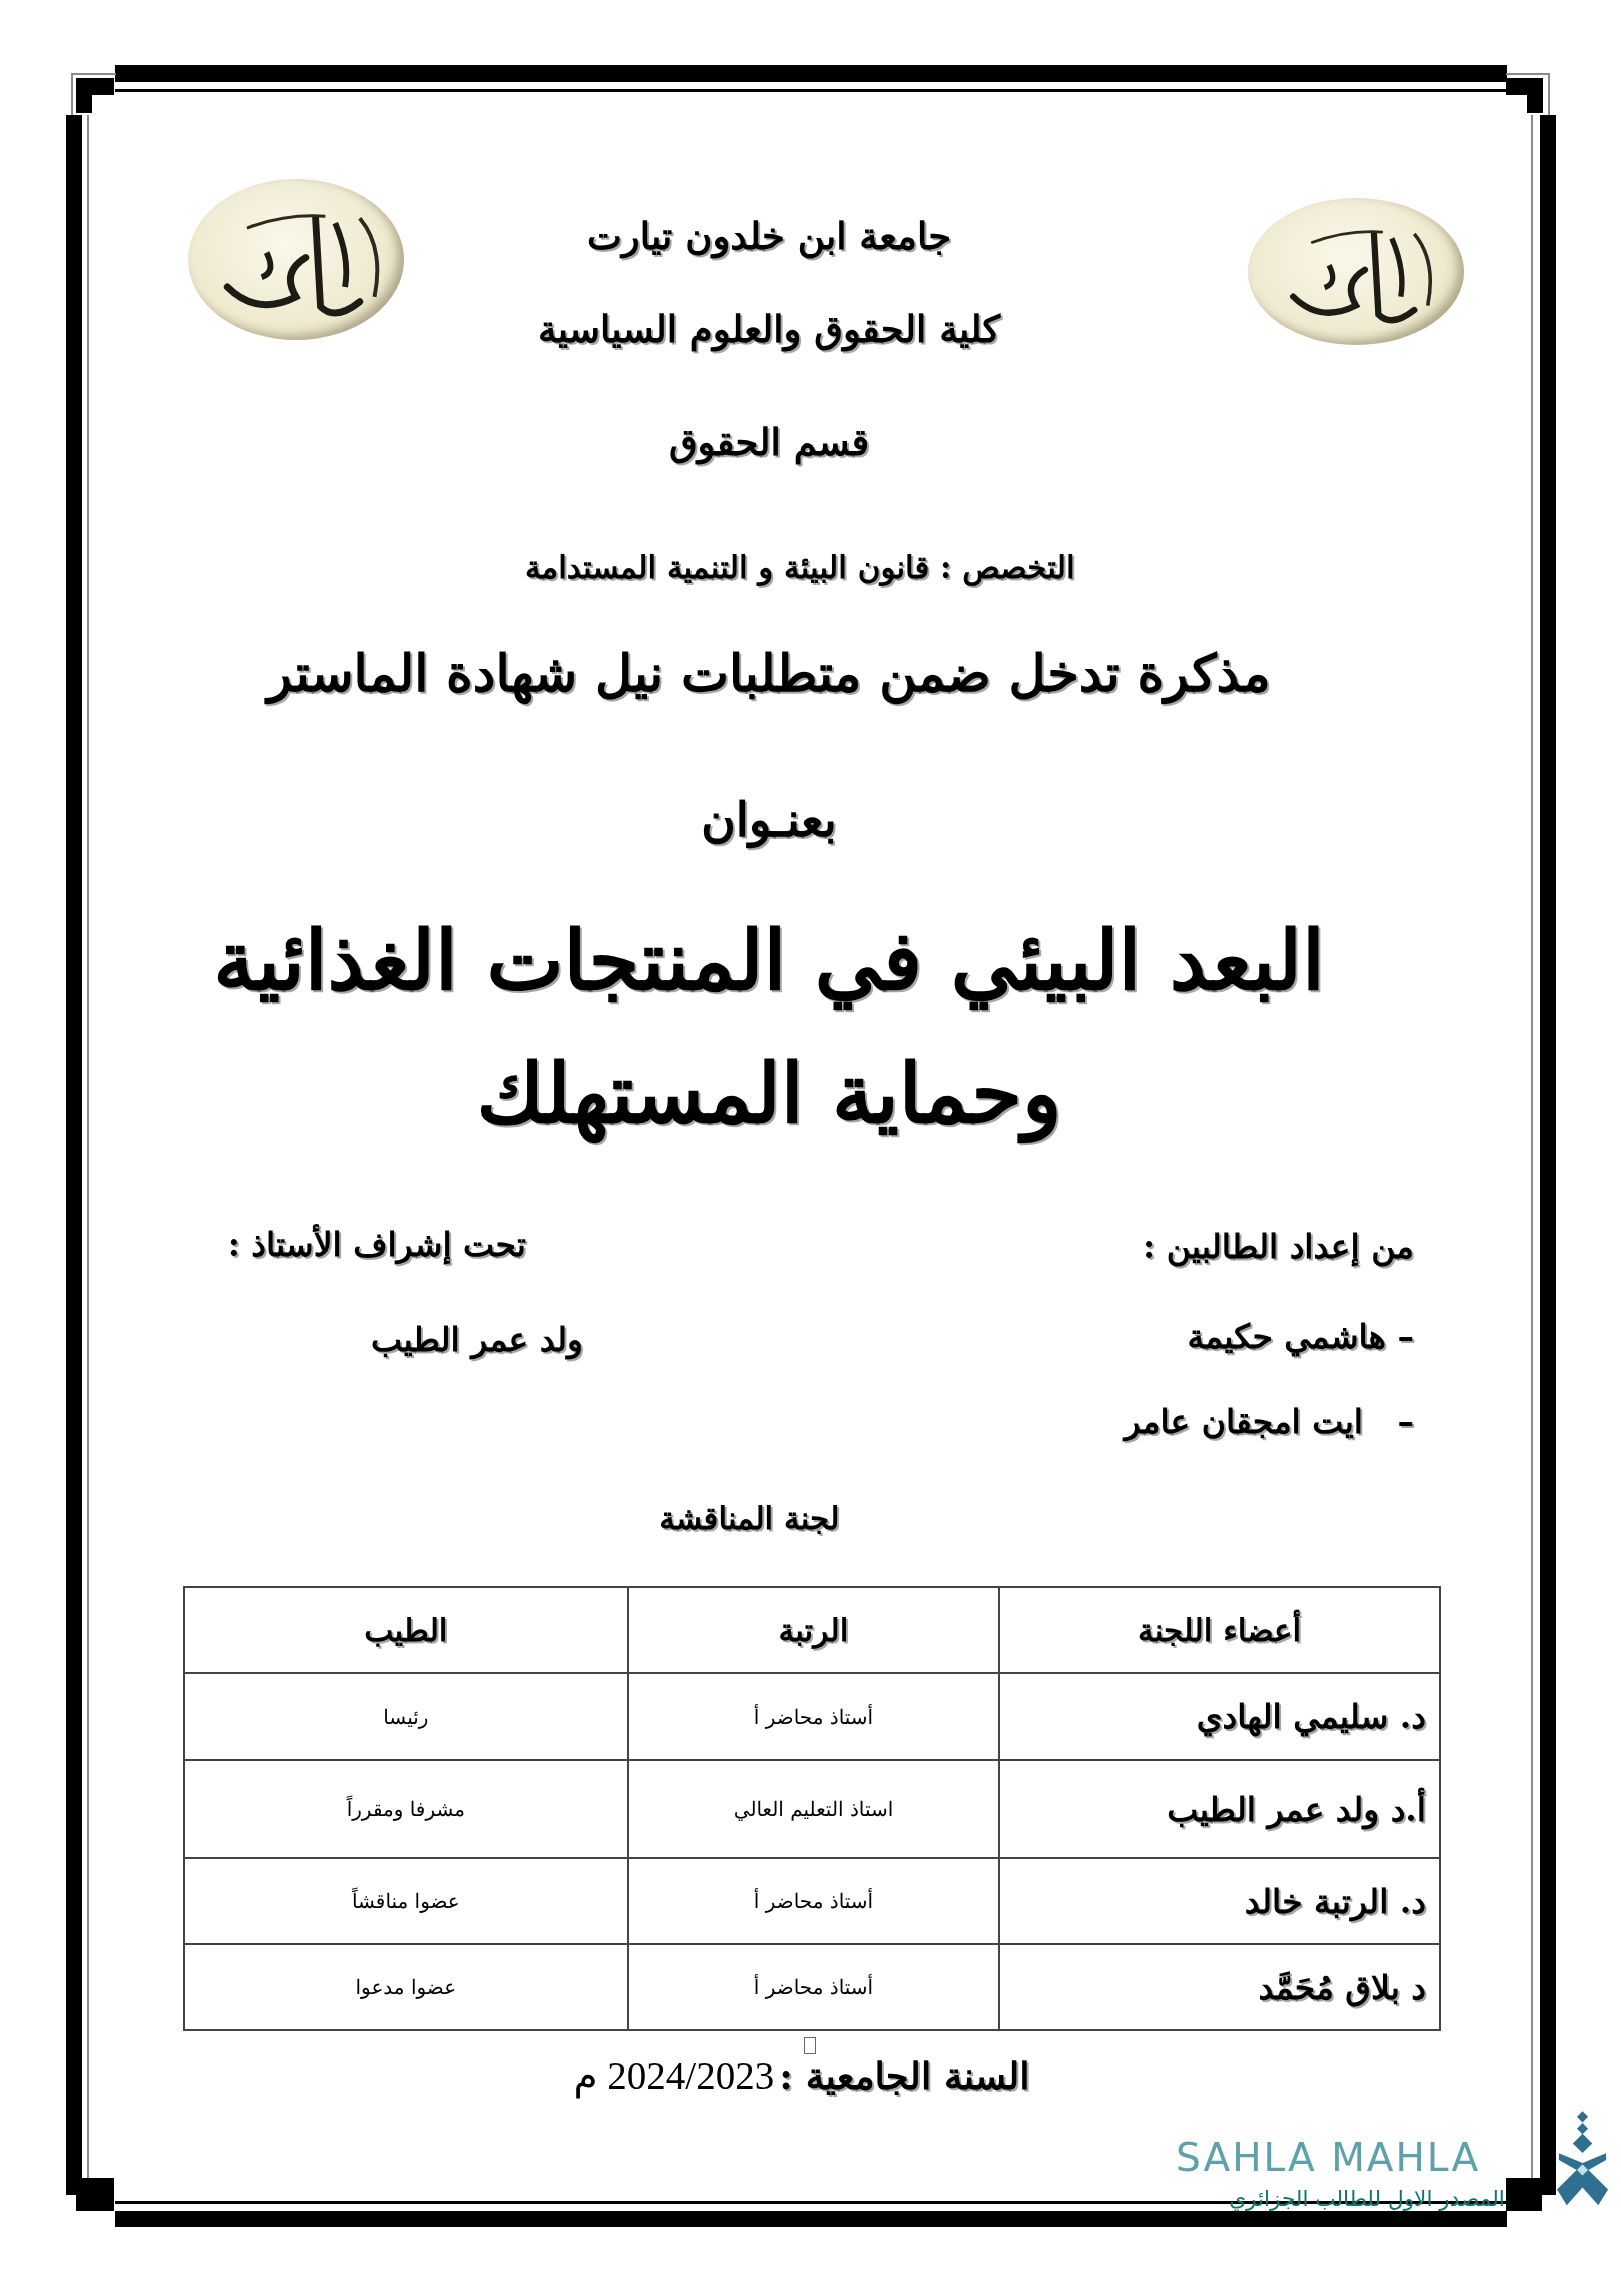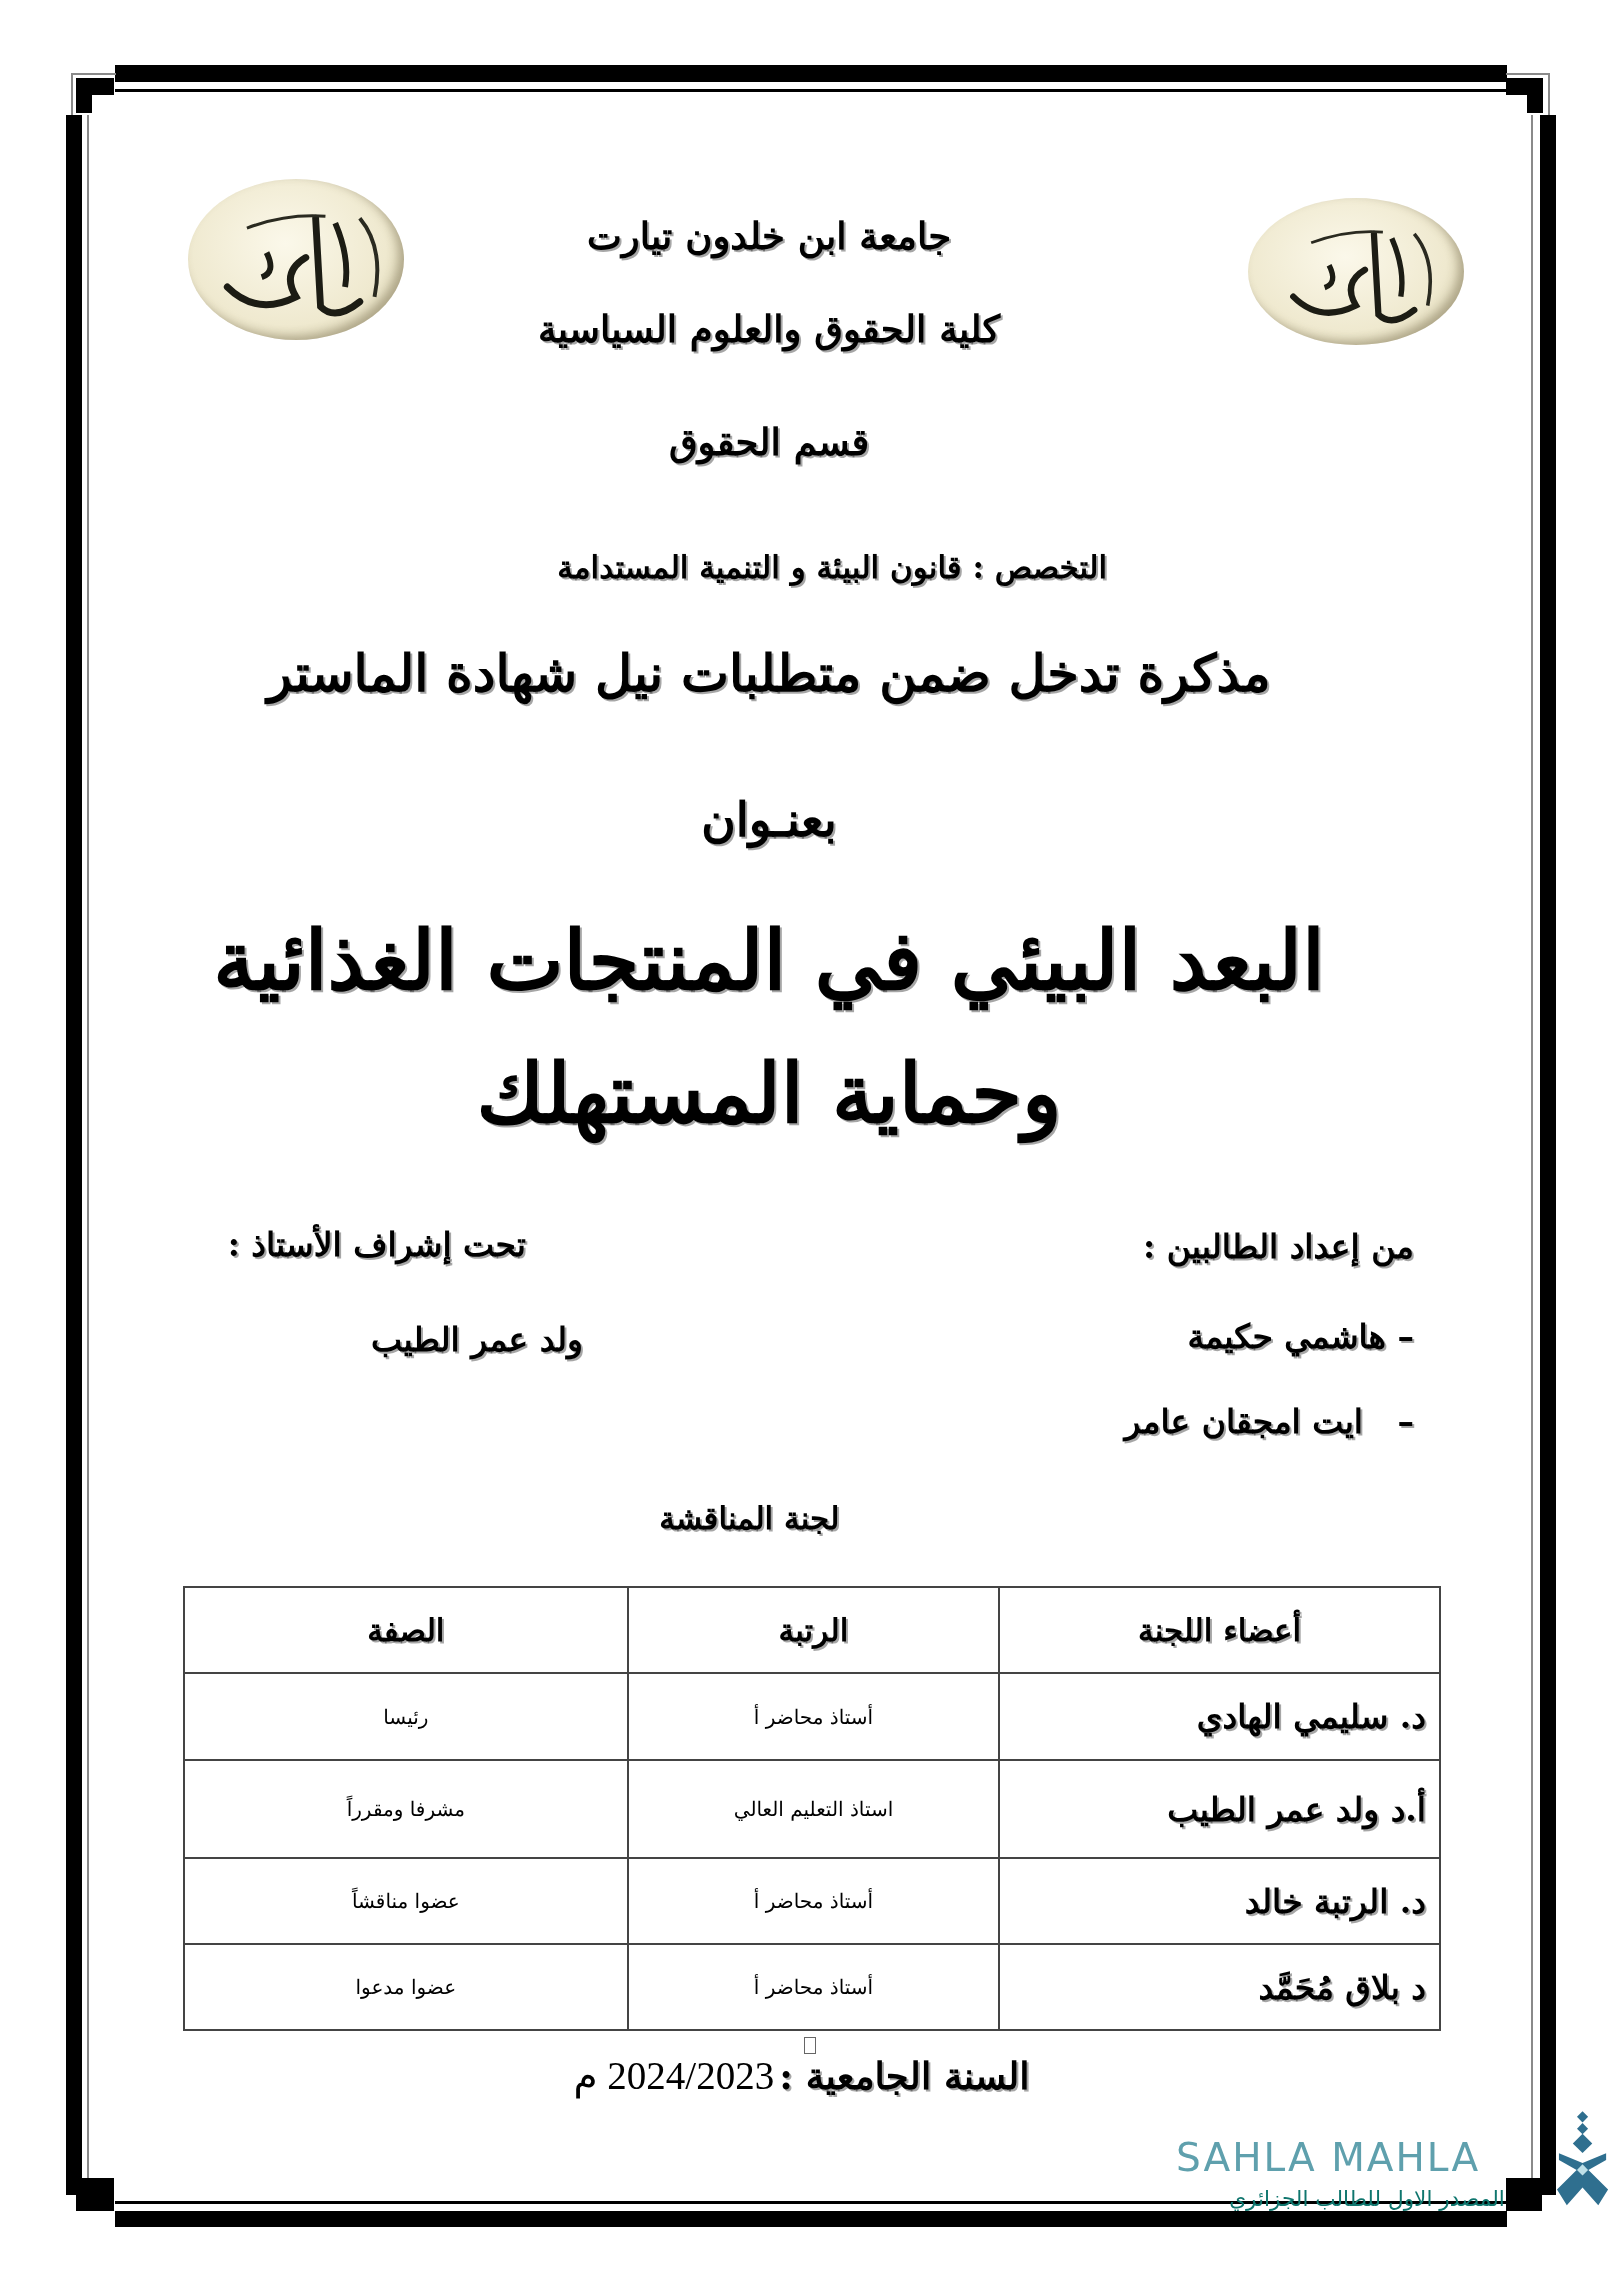--- a/index.html
+++ b/index.html
@@ -89,21 +89,21 @@
     <path d="M150 45 Q165 80 160 110" stroke="#1c1c14" stroke-width="6" fill="none"></path>
     <path d="M60 50 Q100 35 140 38" stroke="#2a2a20" stroke-width="3" fill="none"></path>
     <path d="M80 75 Q90 95 75 100" stroke="#1c1c14" stroke-width="6" fill="none"></path>
     <path d="M175 40 Q200 70 190 120" stroke="#2a2a20" stroke-width="4" fill="none"></path>
   </svg>
 </div>
 
 <div class="center-line rtl bold shadow" style="top:214px; font-size:37px;">جامعة ابن خلدون تيارت</div>
 <div class="center-line rtl bold shadow" style="top:307px; font-size:37px;">كلية الحقوق والعلوم السياسية</div>
 <div class="center-line rtl bold shadow" style="top:420px; font-size:37px;">قسم الحقوق</div>
-<div class="abs rtl bold shadow" style="left:525px; top:549px; width:582px; text-align:right; font-size:31px; white-space:nowrap;">التخصص : قانون البيئة و التنمية المستدامة</div>
+<div class="abs rtl bold shadow" style="left:525px; top:549px; width:582px; text-align:left; font-size:31px; white-space:nowrap;">التخصص : قانون البيئة و التنمية المستدامة</div>
 
 <div class="center-line rtl bold shadow" style="top:643px; font-size:51px;">مذكرة تدخل ضمن متطلبات نيل شهادة الماستر</div>
 <div class="center-line rtl bold shadow" style="top:792px; font-size:47px;">بعنـوان</div>
 <div class="center-line rtl bold shadow" style="top:912px; font-size:82px;">البعد البيئي في المنتجات الغذائية</div>
 <div class="center-line rtl bold shadow" style="top:1045px; font-size:82px;">وحماية المستهلك</div>
 
 <div>
   <div class="abs rtl bold shadow" style="right:207px; top:1227px; font-size:33px; white-space:nowrap;">من إعداد الطالبين :</div>
   <div class="abs rtl bold shadow" style="right:207px; top:1317px; font-size:33px; white-space:pre;">– هاشمي حكيمة</div>
   <div class="abs rtl bold shadow" style="right:207px; top:1402px; font-size:33px; white-space:pre;">–   ايت امجقان عامر</div>
@@ -118,21 +118,21 @@
 <table class="committee">
   <colgroup>
       <col style="width:441px">
       <col style="width:372px">
       <col style="width:444px">
     </colgroup>
   <tbody>
       <tr>
     <th class="shadow">أعضاء اللجنة</th>
     <th class="shadow">الرتبة</th>
-    <th class="shadow">الصفة</th>
+    <th class="shadow">الطيب</th>
   </tr>
   <tr style="height:87px;">
     <td class="name shadow">د. سليمي الهادي</td>
     <td>أستاذ محاضر أ</td>
     <td>رئيسا</td>
   </tr>
   <tr style="height:98px;">
     <td class="name shadow">أ.د ولد عمر الطيب</td>
     <td>استاذ التعليم العالي</td>
     <td>مشرفا ومقرراً</td>

